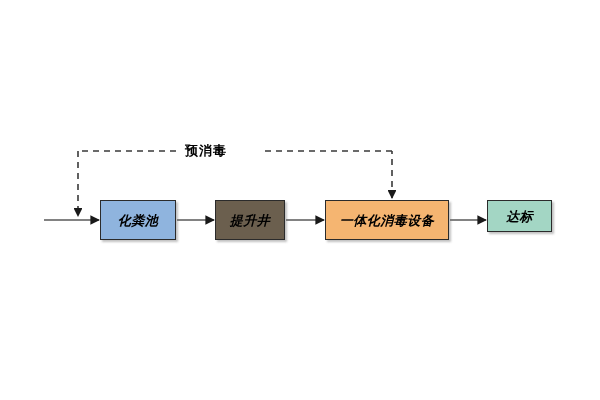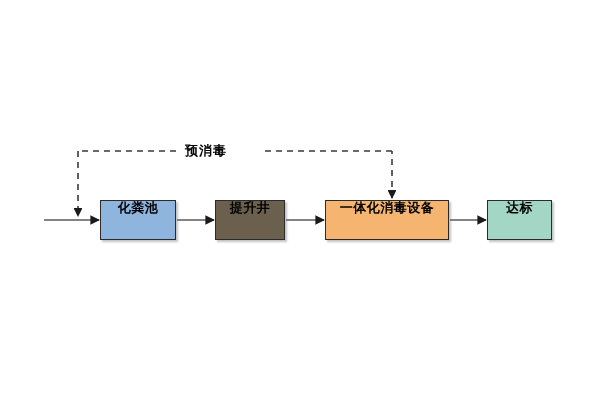--- a/index.html
+++ b/index.html
@@ -23,23 +23,25 @@
     position: absolute;
     left: 0;
     top: 0;
     width: 600px;
     height: 400px;
   }
   .node {
     position: absolute;
     box-sizing: border-box;
     display: flex;
+    align-items: center;
     justify-content: center;
     border: 1px solid #2b2b2b;
     box-shadow: 2px 2px 2px rgba(120,120,120,0.45);
+    font-style: italic;
   }
   .node-label {
     font-size: 13px;
     font-weight: bold;
     color: #000000;
     letter-spacing: 0.5px;
     line-height: 1;
     white-space: nowrap;
   }
   .edge-label {
@@ -91,19 +93,19 @@
   </div>
 
   <div class="node" style="left:325px; top:200px; width:124px; height:40px; background:#F5B571;">
     <span class="node-label">一体化消毒设备</span>
   </div>
 
   <div class="node" style="left:215px; top:200px; width:70px; height:40px; background:#6B5F4E;">
     <span class="node-label">提升井</span>
   </div>
 
-  <div class="node" style="left:487px; top:200px; width:65px; height:40px; background:#A3D6C4;">
+  <div class="node" style="left:487px; top:200px; width:65px; height:32px; background:#A3D6C4;">
     <span class="node-label">达标</span>
   </div>
 
   <div class="edge-label" style="left:180px; top:144px;">预消毒</div>
 
 </div>
 
 </body></html>

